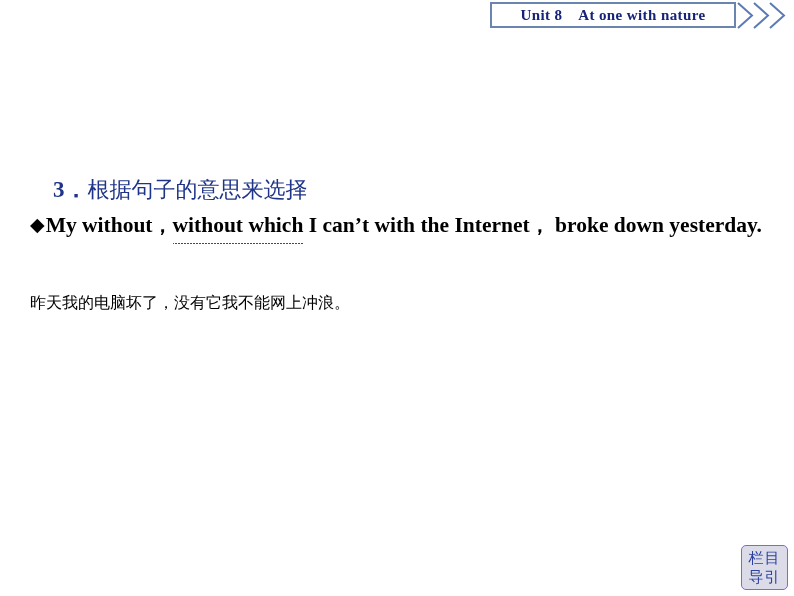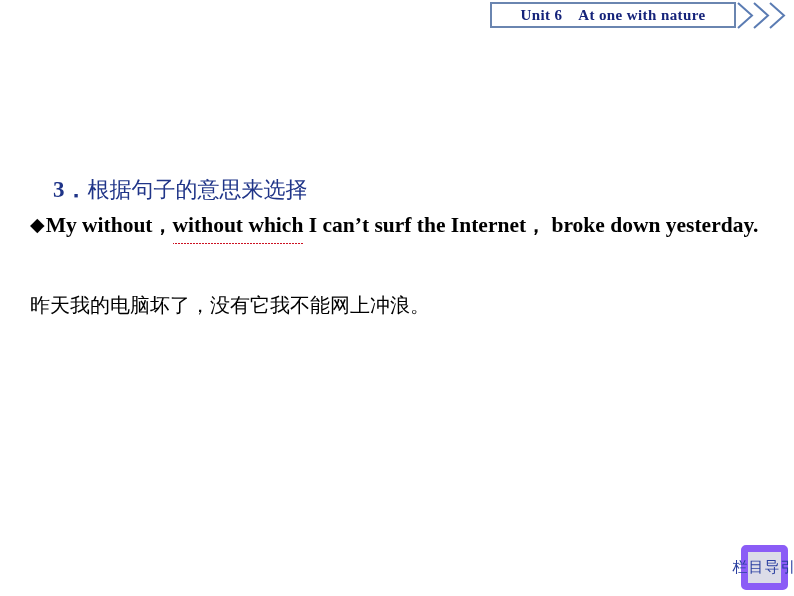--- a/index.html
+++ b/index.html
@@ -125,77 +125,78 @@
     font-weight: bold;
     font-size: 20px;
   }
 
   .chinese-line {
     position: absolute;
     left: 30px;
     top: 293px;
     color: #000000;
     font-family: Liberation Sans, sans-serif;
-    font-size: 20px;
+    font-size: 16px;
     line-height: 1.25;
     white-space: pre;
   }
 
   
   .nav-button {
     position: absolute;
     left: 741px;
     top: 545px;
     width: 47px;
     height: 45px;
     background: #dcdce8;
-    border: 7px solid #8b5cf6;
+    border: 1px solid #8b5cf6;
     border-radius: 5px;
     box-sizing: border-box;
     display: flex;
+    flex-direction: column;
     align-items: center;
     justify-content: center;
     cursor: pointer;
   }
   .nav-button-line {
     color: #2a3fa0;
     font-family: "DejaVu Sans", "Liberation Sans", sans-serif;
     font-size: 15px;
     font-weight: normal;
     line-height: 19px;
     letter-spacing: 1px;
     white-space: pre;
   }
 </style>
 </head>
 <body>
 
 <div class="header-banner">
   <div class="banner-box">
-    <span class="banner-title">Unit 6    At one with nature</span>
+    <span class="banner-title">Unit 8    At one with nature</span>
   </div>
   <div class="chevrons">
     <svg width="58" height="32" viewBox="0 0 58 32" xmlns="http://www.w3.org/2000/svg">
       <g fill="none" stroke="#5b7cb3" stroke-width="2" stroke-linejoin="miter">
         <path d="M 2 3 L 16 15.5 L 2 28"></path>
         <path d="M 18 3 L 32 15.5 L 18 28"></path>
         <path d="M 34 3 L 48 15.5 L 34 28"></path>
       </g>
     </svg>
   </div>
 </div>
 
 <div class="content">
 
   <div class="section-heading">
     <span class="heading-num">3．</span><span class="heading-cn">根据句子的意思来选择</span>
   </div>
 
   <div class="english-block">
-    <span class="bullet-diamond">◆</span><span>My without</span><span class="cn-comma">，</span><span class="underlined">without which</span><span> I can’t surf the Internet</span><span class="cn-comma">，</span><span> broke down yesterday.</span>
+    <span class="bullet-diamond">◆</span><span>My without</span><span class="cn-comma">，</span><span class="underlined">without which</span><span> I can’t with the Internet</span><span class="cn-comma">，</span><span> broke down yesterday.</span>
   </div>
 
   <div class="chinese-line">昨天我的电脑坏了，没有它我不能网上冲浪。</div>
 
 </div>
 
 <div class="nav-button">
   <span class="nav-button-line">栏目</span>
   <span class="nav-button-line">导引</span>
 </div>

